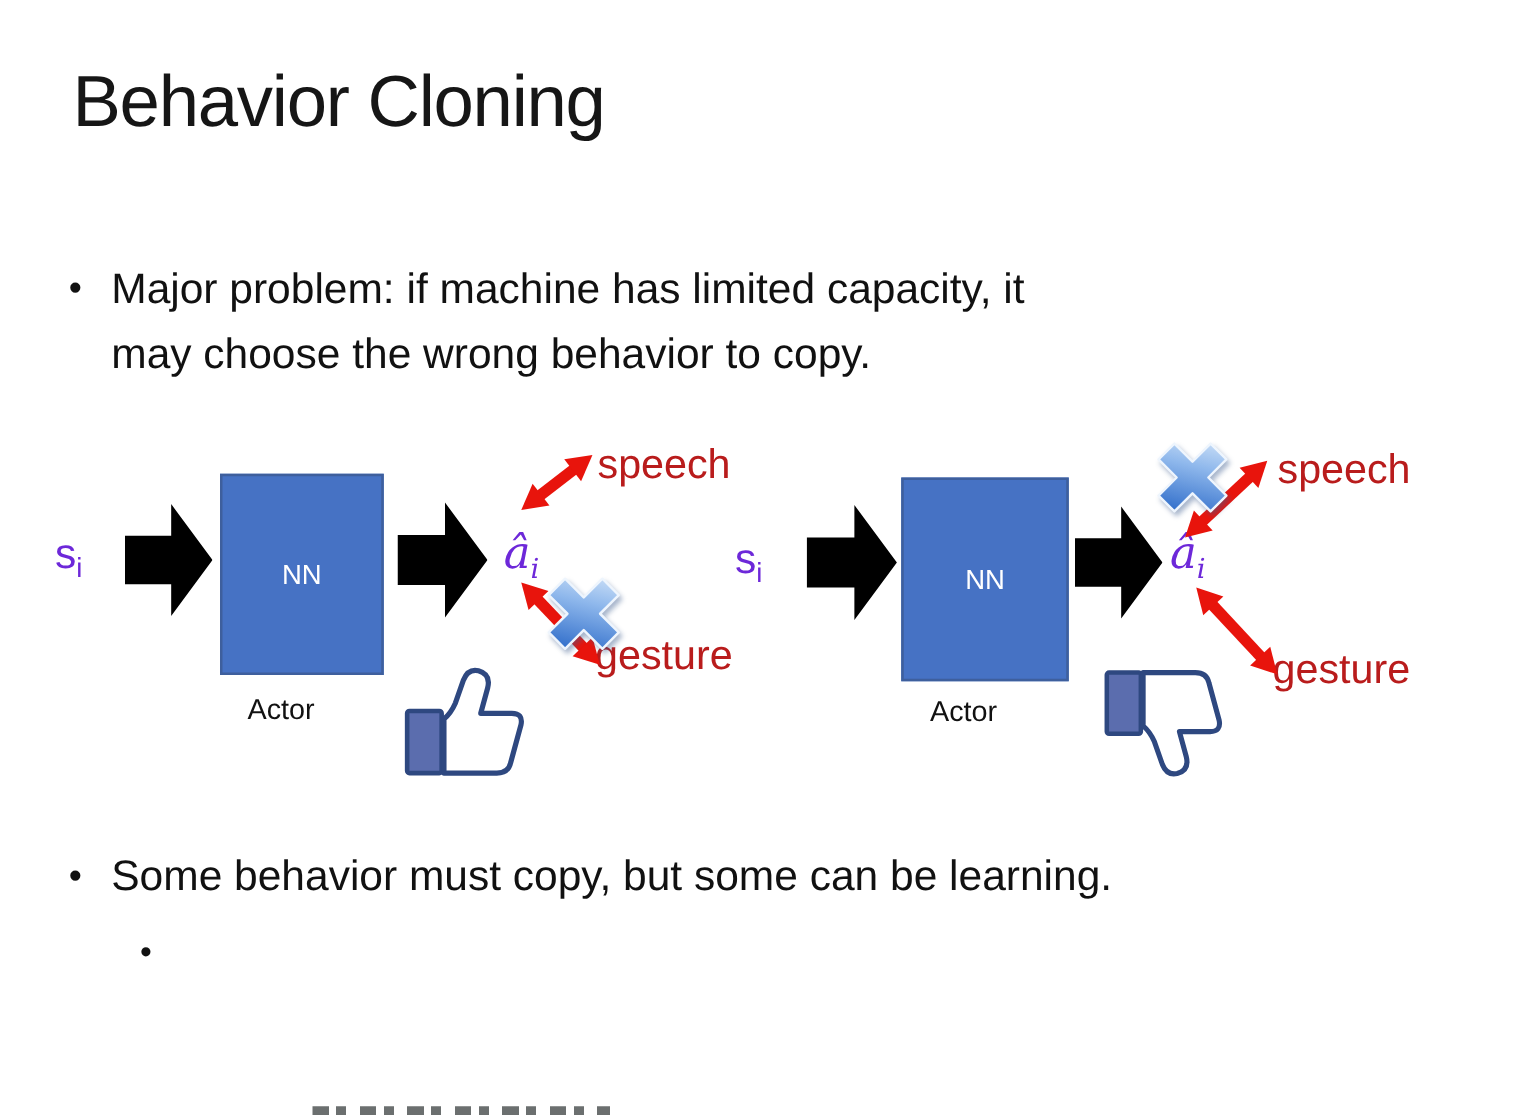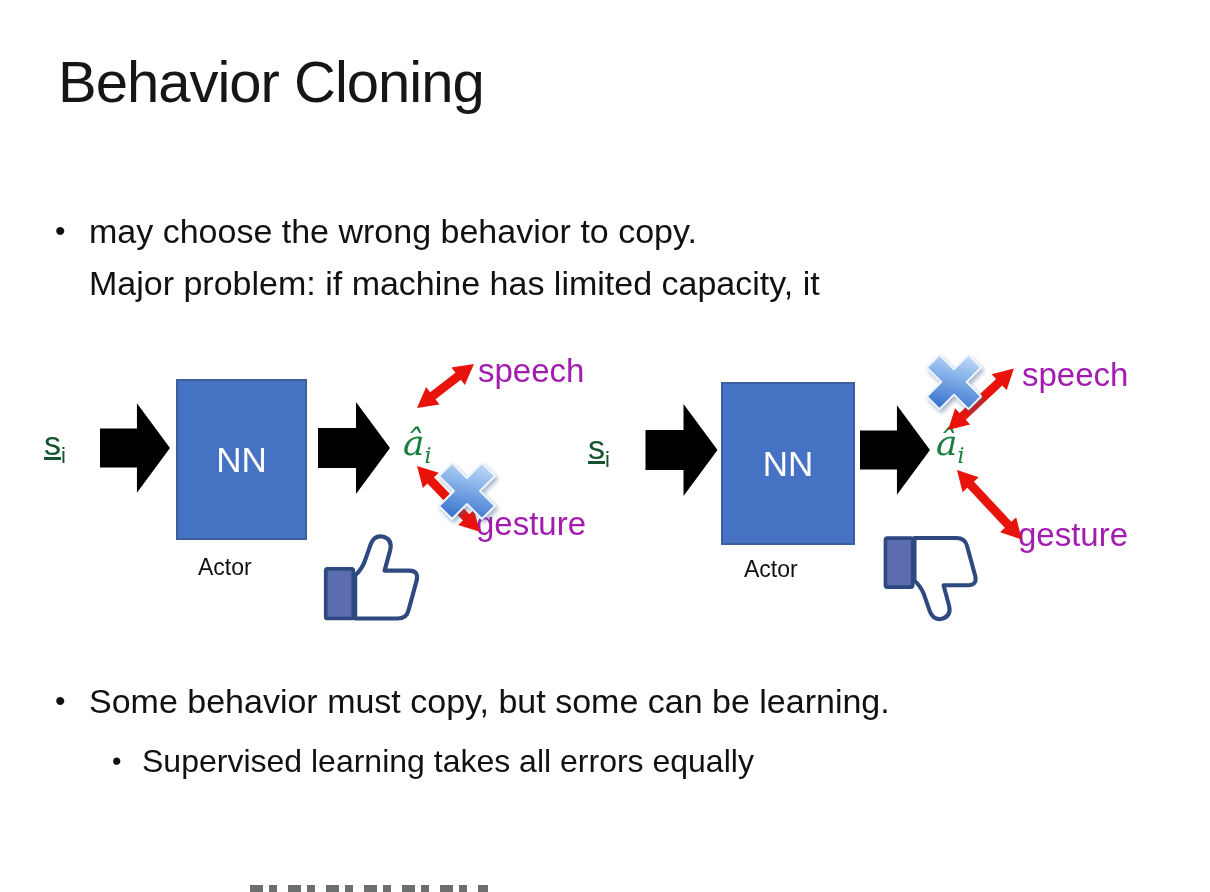--- a/index.html
+++ b/index.html
@@ -15,46 +15,46 @@
   .bullet-dot{width:34px;flex:0 0 34px;font-size:30px;}
   .b1{left:55px;top:205px;width:1080px;}
   .b2{left:55px;top:675px;width:1110px;}
   .b3{left:112px;top:735px;width:1050px;font-size:32px;}
   .b3 .bullet-dot{width:30px;flex:0 0 30px;font-size:27px;}
   .hang{display:block;}
   .nn-box{
     background:var(--nn_box,#4672c4);border:2px solid var(--nn_box_border,#3e5f9d);
     display:flex;align-items:center;justify-content:center;box-sizing:border-box;
   }
-  .nn-box span{color:var(--nn_text,#fff);font-size:35px;}
-  .io-label{font-size:34px;color:#14532d;text-decoration:underline;}
+  .nn-box span{color:var(--nn_text,#fff);font-size:22px;}
+  .io-label{font-size:34px;color:#6d28d9;}
   .io-label sub{font-size:22px;}
-  .ahat{font-family:"DejaVu Serif",serif;font-style:italic;font-size:36px;color:#15803d;}
+  .ahat{font-family:"DejaVu Serif",serif;font-style:italic;font-size:36px;color:#6d28d9;}
   .ahat sub{font-size:22px;}
   .actor{font-size:23px;color:#111;}
-  .side-label{font-size:33px;color:#a21caf;}
+  .side-label{font-size:33px;color:#b91c1c;}
   .xmark{filter:drop-shadow(2px 3px 2px rgba(60,90,140,.45));z-index:5;}
   .redarrow{z-index:3;}
   .sliver{
     left:250px;top:885px;width:238px;height:7px;opacity:.75;
     background:repeating-linear-gradient(90deg,#3a3f3f 0 13px,transparent 13px 19px,#3a3f3f 19px 27px,transparent 27px 38px);
   }
 </style>
 </head>
 <body>
 
 <div class="slide">
 
   <div class="abs title">Behavior Cloning</div>
 
   <div class="abs bullet-row b1">
     <span class="bullet-dot">•</span>
     <span>
+      <span class="hang">Major problem: if machine has limited capacity, it</span>
       <span class="hang">may choose the wrong behavior to copy.</span>
-      <span class="hang">Major problem: if machine has limited capacity, it</span>
     </span>
   </div>
 
   <div>
     <div class="abs io-label" style="left:44px;top:424px;">
       <span>s</span><sub>i</sub>
     </div>
 
     <svg class="abs" style="left:100px;top:400px;" width="70" height="96" viewBox="0 0 72 96">
       <polygon points="0,28 38,28 38,2 72,48 38,94 38,68 0,68" style="fill:var(--arrow_black,#000)"></polygon>
@@ -170,18 +170,17 @@
       <path d="M38,94 L84,94 Q94,94 96,85 L105,52 Q107,42 97,42 L70,42 L76,20 Q79,8 68,5 Q59,3 55,13 L48,33 Q44,42 38,47 Z" fill="#ffffff" style="stroke:var(--thumb_outline,#2e4880)" stroke-width="4.5" stroke-linejoin="round"></path>
     </svg>
   </div>
 
   <div class="abs bullet-row b2">
     <span class="bullet-dot">•</span>
     <span>Some behavior must copy, but some can be learning.</span>
   </div>
   <div class="abs bullet-row b3">
     <span class="bullet-dot">•</span>
-    <span>Supervised learning takes all errors equally</span>
   </div>
 
   <div class="abs sliver"></div>
 
 </div>
 
 </body></html>

